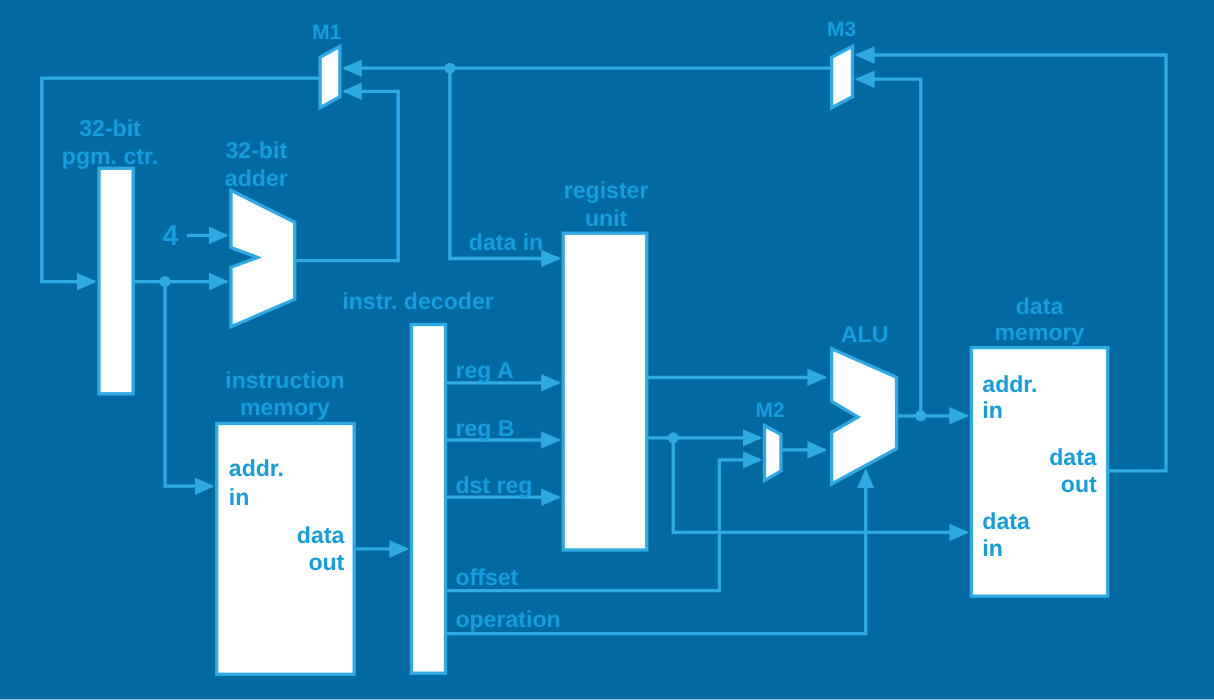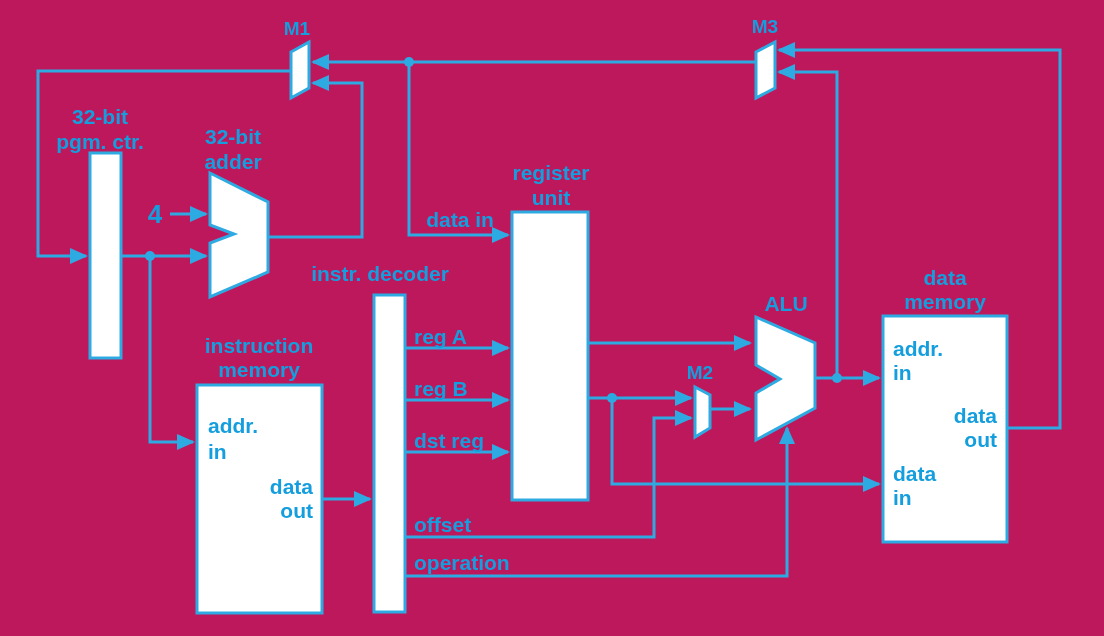--- a/index.html
+++ b/index.html
@@ -1,16 +1,16 @@
 <!DOCTYPE html>
 <html><head>
 <meta charset="utf-8">
 <style>
   html,body{margin:0;padding:0;background:#ffffff;}
-  .stage{width:1104px;height:636px;position:relative;background:#be185d;overflow:hidden;}
+  .stage{width:1104px;height:636px;position:relative;background:#0369a1;overflow:hidden;}
   svg{display:block;}
   text{font-family:"Liberation Sans","DejaVu Sans",sans-serif;font-weight:bold;font-size:21px;}
   text.sm{font-size:19px;}
   text.big{font-size:26px;}
   .blk{fill:#ffffff;stroke-width:3;}
   .wire{fill:none;stroke-width:3;}
 </style>
 </head>
 <body>
 

